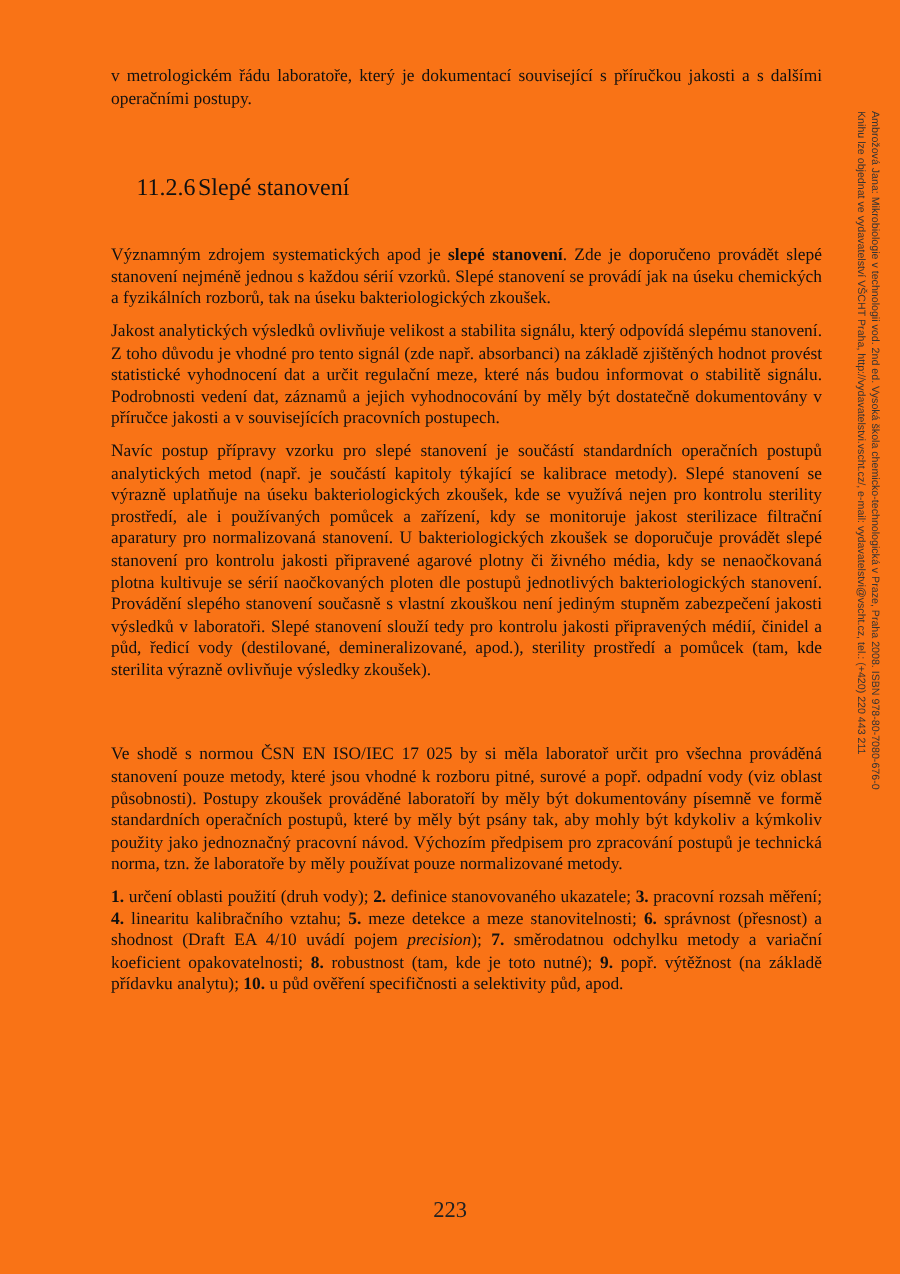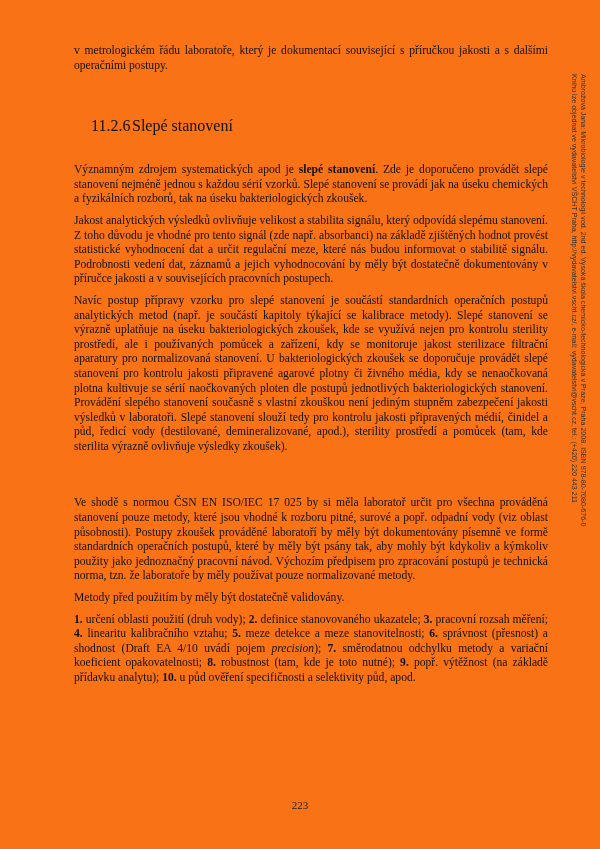--- a/index.html
+++ b/index.html
@@ -8,42 +8,41 @@
   .page { position: absolute; left: 0; top: 0; width: 600px; height: 849px; background: #f97316; }
   .content { position: absolute; left: 74px; top: 44px; width: 474px; font-size: 11.6px; line-height: 14.6px; }
   p { margin: 0 0 7px 0; text-align: justify; }
   h2 { font-size: 16px; font-weight: normal; margin: 17px; line-height: 14px; }
   .h-num { display: inline-block; width: 41px; }
   b { font-weight: bold; }
   i { font-style: italic; }
   .sidebar { position: absolute; left: 565px; top: 74px; width: 540px; height: 22px;
              transform-origin: 0 0; transform: translate(22px,0) rotate(90deg);
              font-family: "Liberation Sans", "DejaVu Sans", sans-serif; font-size: 7.1px; line-height: 9px; color: #333; white-space: nowrap; }
-  .page-number { position: absolute; left: 0; width: 600px; top: 799px; text-align: center; font-size: 11px; color: #222; }
+  .page-number { position: absolute; left: 0; width: 600px; top: 799px; text-align: center; font-size: 15px; color: #222; }
 </style>
 </head>
 <body>
 
 <div class="page">
   <div class="content">
     <p>v metrologickém řádu laboratoře, který je dokumentací související s příručkou jakosti a s dalšími operačními postupy.</p>
 
     <div style="height:22px"></div>
     <h2><span class="h-num">11.2.6</span><span>Slepé stanovení</span></h2>
     <div style="height:13px"></div>
 
     <p><span>Významným zdrojem systematických apod je </span><b>slepé stanovení</b><span>. Zde je doporučeno provádět slepé stanovení nejméně jednou s každou sérií vzorků. Slepé stanovení se provádí jak na úseku chemických a fyzikálních rozborů, tak na úseku bakteriologických zkoušek.</span></p>
     <p>Jakost analytických výsledků ovlivňuje velikost a stabilita signálu, který odpovídá slepému stanovení. Z toho důvodu je vhodné pro tento signál (zde např. absorbanci) na základě zjištěných hodnot provést statistické vyhodnocení dat a určit regulační meze, které nás budou informovat o stabilitě signálu. Podrobnosti vedení dat, záznamů a jejich vyhodnocování by měly být dostatečně dokumentovány v příručce jakosti a v souvisejících pracovních postupech.</p>
     <p>Navíc postup přípravy vzorku pro slepé stanovení je součástí standardních operačních postupů analytických metod (např. je součástí kapitoly týkající se kalibrace metody). Slepé stanovení se výrazně uplatňuje na úseku bakteriologických zkoušek, kde se využívá nejen pro kontrolu sterility prostředí, ale i používaných pomůcek a zařízení, kdy se monitoruje jakost sterilizace filtrační aparatury pro normalizovaná stanovení. U bakteriologických zkoušek se doporučuje provádět slepé stanovení pro kontrolu jakosti připravené agarové plotny či živného média, kdy se nenaočkovaná plotna kultivuje se sérií naočkovaných ploten dle postupů jednotlivých bakteriologických stanovení. Provádění slepého stanovení současně s vlastní zkouškou není jediným stupněm zabezpečení jakosti výsledků v laboratoři. Slepé stanovení slouží tedy pro kontrolu jakosti připravených médií, činidel a půd, ředicí vody (destilované, demineralizované, apod.), sterility prostředí a pomůcek (tam, kde sterilita výrazně ovlivňuje výsledky zkoušek).</p>
 
     <div style="height:22px"></div>
     <div style="height:13px"></div>
 
     <p>Ve shodě s normou ČSN EN ISO/IEC 17 025 by si měla laboratoř určit pro všechna prováděná stanovení pouze metody, které jsou vhodné k rozboru pitné, surové a popř. odpadní vody (viz oblast působnosti). Postupy zkoušek prováděné laboratoří by měly být dokumentovány písemně ve formě standardních operačních postupů, které by měly být psány tak, aby mohly být kdykoliv a kýmkoliv použity jako jednoznačný pracovní návod. Výchozím předpisem pro zpracování postupů je technická norma, tzn. že laboratoře by měly používat pouze normalizované metody.</p>
-    <p>Metody před použitím by měly být dostatečně validovány.</p>
     <p><b>1.</b><span> určení oblasti použití (druh vody); </span><b>2.</b><span> definice stanovovaného ukazatele; </span><b>3.</b><span> pracovní rozsah měření; </span><b>4.</b><span> linearitu kalibračního vztahu; </span><b>5.</b><span> meze detekce a meze stanovitelnosti; </span><b>6.</b><span> správnost (přesnost) a shodnost (Draft EA 4/10 uvádí pojem </span><i>precision</i><span>); </span><b>7.</b><span> směrodatnou odchylku metody a variační koeficient opakovatelnosti; </span><b>8.</b><span> robustnost (tam, kde je toto nutné); </span><b>9.</b><span> popř. výtěžnost (na základě přídavku analytu); </span><b>10.</b><span> u půd ověření specifičnosti a selektivity půd, apod.</span></p>
   </div>
 
   <div class="sidebar">
     <div>Ambrožová Jana: Mikrobiologie v technologii vod. 2nd ed. Vysoká škola chemicko-technologická v Praze, Praha 2008. ISBN 978-80-7080-676-0</div>
     <div>Knihu lze objednat ve vydavatelství VŠCHT Praha, http://vydavatelstvi.vscht.cz/, e-mail: vydavatelstvi@vscht.cz, tel.: (+420) 220 443 211</div>
   </div>
 
   <div class="page-number">223</div>
 </div>

